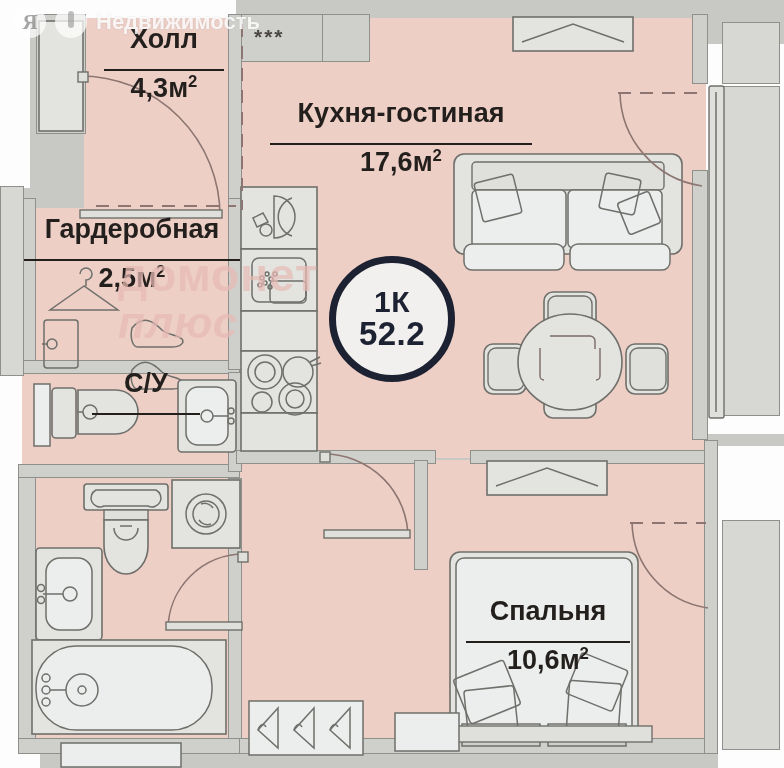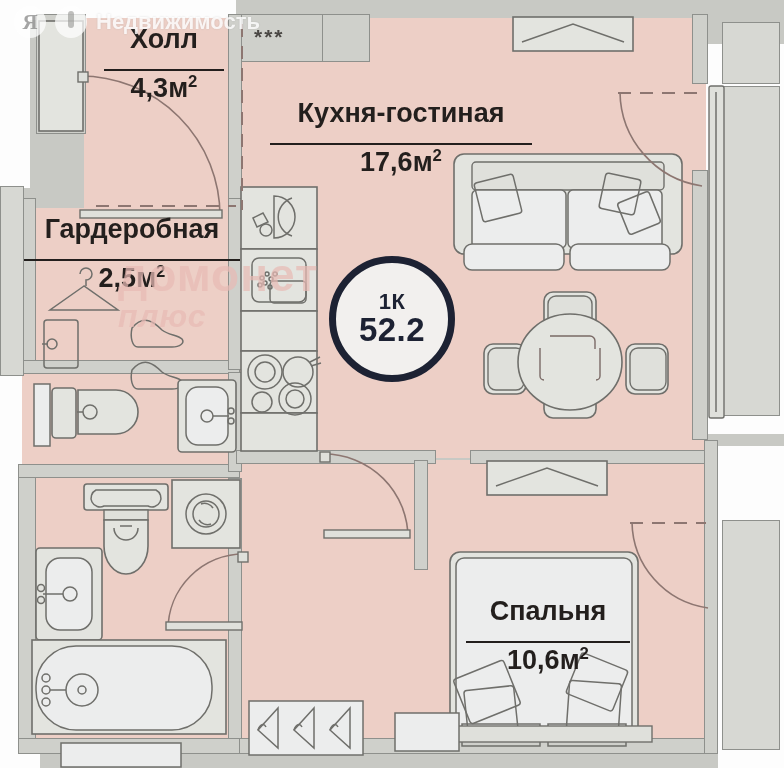--- a/index.html
+++ b/index.html
@@ -75,21 +75,21 @@
     border: 7px solid #1d2233;
     box-sizing: border-box;
     display: flex;
     flex-direction: column;
     align-items: center;
     justify-content: center;
     color: #1d2233;
     z-index: 40;
   }
   .badge .b1 {
-    font-size: 22px;
+    font-size: 30px;
     font-weight: 700;
     line-height: 0.98;
     letter-spacing: 0.5px;
   }
   .badge .b2 {
     font-size: 33px;
     font-weight: 700;
     line-height: 1.02;
     letter-spacing: 0.5px;
   }
@@ -135,21 +135,21 @@
   }
   .wm-center {
     position: absolute;
     z-index: 5;
     pointer-events: none;
     user-select: none;
     font-weight: 700;
     color: rgba(232,186,180,0.72);
   }
   .wm-center .w1 { font-size: 46px; letter-spacing: 1px; }
-  .wm-center .w2 { font-size: 32px; font-style: italic; letter-spacing: 1px; margin-top: -4px;}
+  .wm-center .w2 { font-size: 44px; font-style: italic; letter-spacing: 1px; margin-top: -4px;}
 
   
   .fx { position: absolute; }
   svg { display:block; overflow: visible; }
   .st0 { fill:#e3e4df; stroke:#6f6f6b; stroke-width:1.6; }
   .st1 { fill:#dfe0db; stroke:#6f6f6b; stroke-width:1.4; }
   .st2 { fill:none;    stroke:#6f6f6b; stroke-width:1.5; }
   .st3 { fill:#eceded; stroke:#6f6f6b; stroke-width:1.5; }
   .stroke-thin { fill:none; stroke:#7a6a66; stroke-width:1.4; }
   .door-arc { fill:none; stroke:#8d7671; stroke-width:1.6; }
@@ -519,20 +519,21 @@
     <span class="rname">Кухня-гостиная</span>
     <span class="rarea"><span>17,6</span><span>м</span><span class="sup">2</span></span>
   </div>
 
   <div class="label" style="left:24px;top:216px;width:216px;">
     <span class="rname">Гардеробная</span>
     <span class="rarea"><span>2,5</span><span>м</span><span class="sup">2</span></span>
   </div>
 
   <div class="label" style="left:92px;top:370px;width:108px;">
+    <span class="rname">С/У</span>
   </div>
 
   <div class="label" style="left:466px;top:598px;width:164px;">
     <span class="rname">Спальня</span>
     <span class="rarea"><span>10,6</span><span>м</span><span class="sup">2</span></span>
   </div>
 
   <div class="badge" style="left:329px;top:256px;">
     <div class="b1">1К</div>
     <div class="b2">52.2</div>

